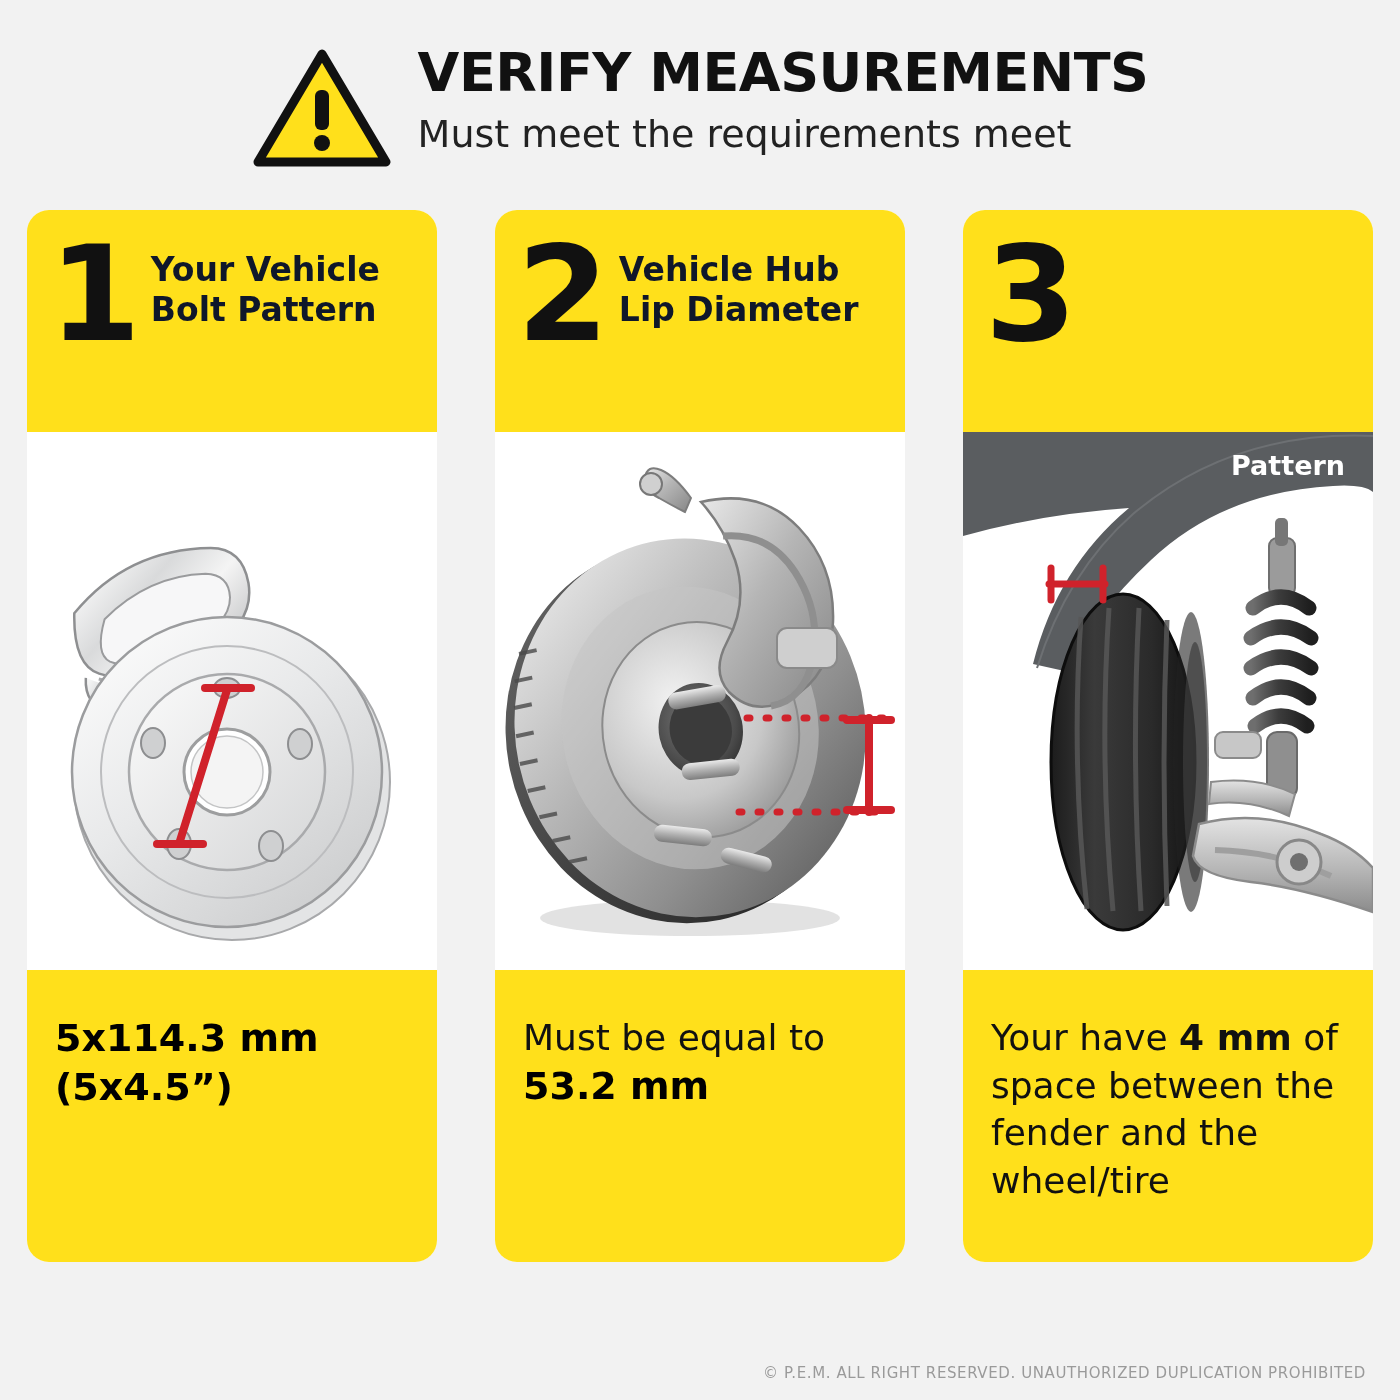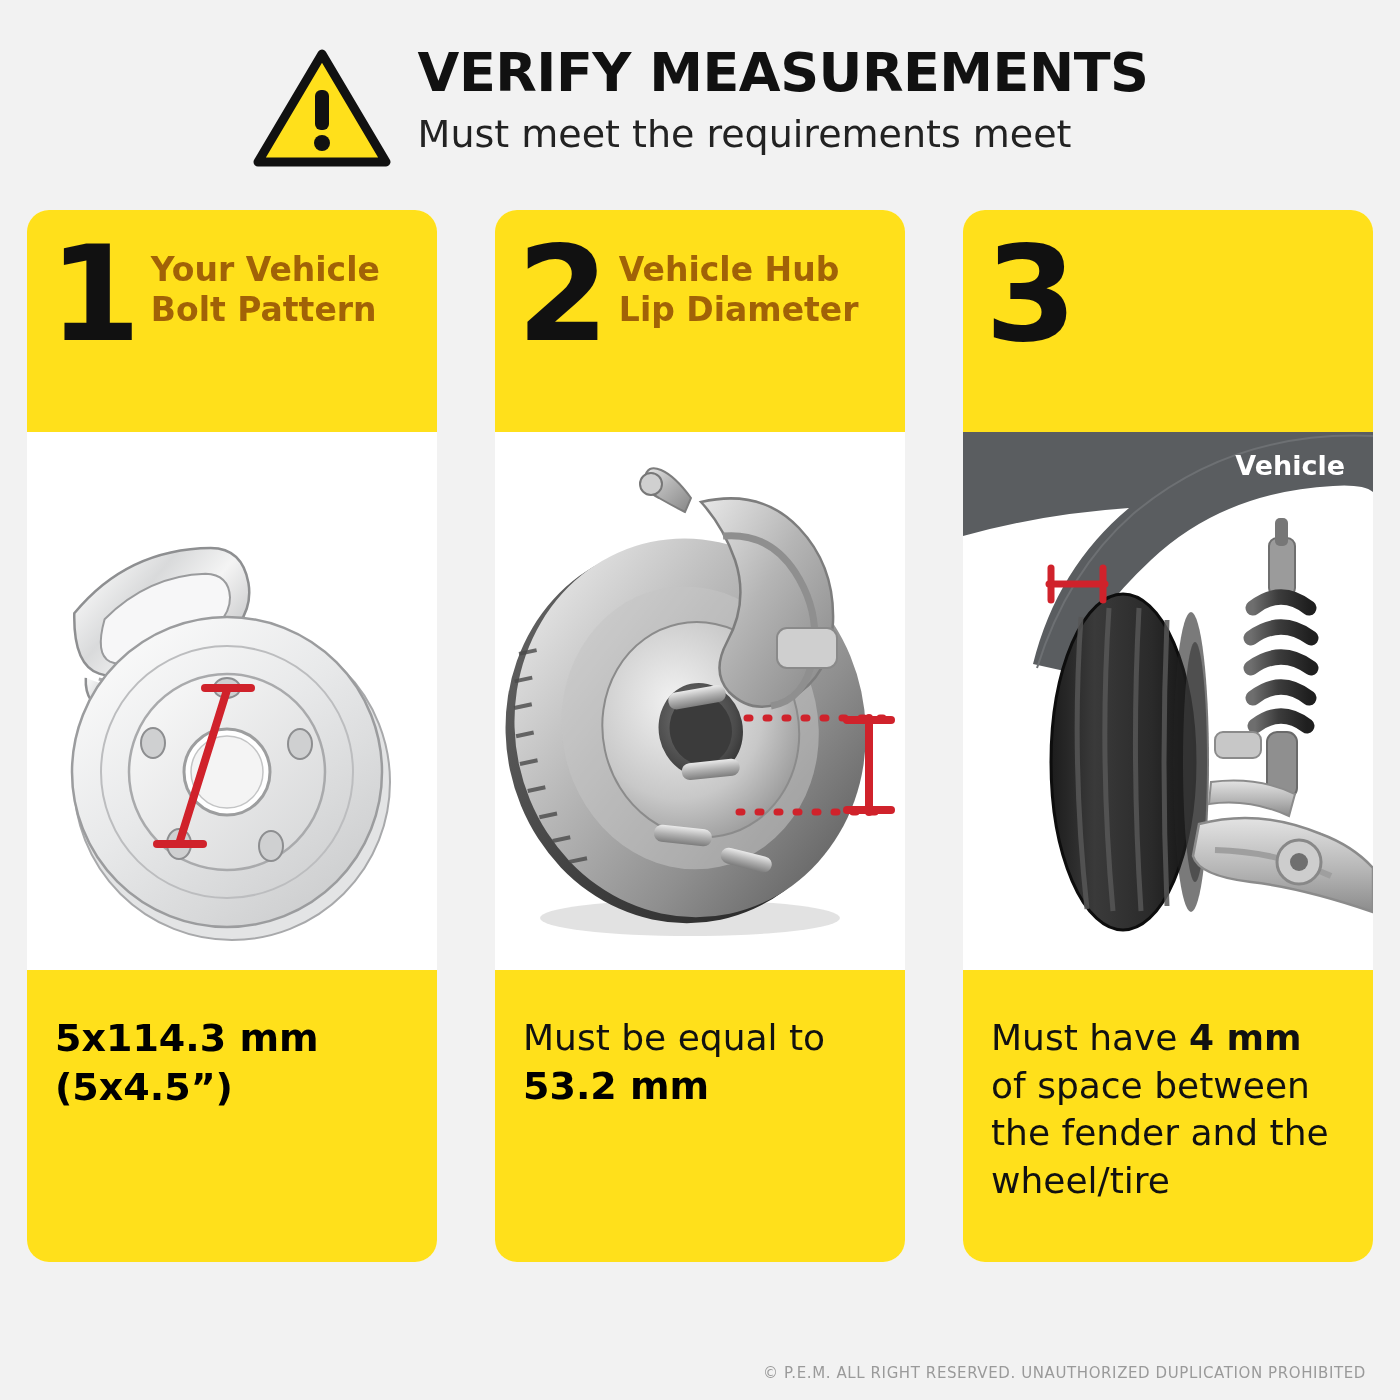--- a/index.html
+++ b/index.html
@@ -81,21 +81,21 @@
   .card-num {
     font-size: 132px;
     font-weight: bold;
     line-height: 0.85;
     color: #111;
     letter-spacing: -4px;
   }
   .card-title {
     font-size: 33px;
     font-weight: bold;
-    color: #a16207;
+    color: #0f172a;
     line-height: 1.22;
     padding-top: 12px;
   }
   .card-media {
     background: #fff;
     height: 538px;
     position: relative;
     overflow: hidden;
   }
   .card-foot {
@@ -330,21 +330,21 @@
       <div class="foot-strong">53.2 mm</div>
     </div>
   </div>
 
   <div class="card">
     <div class="card-head">
       <div class="card-num">3</div>
     </div>
 
     <div class="card-media">
-      <div class="fender-label">Vehicle</div>
+      <div class="fender-label">Pattern</div>
       <div class="rotor-wrap">
         <svg viewBox="0 0 410 538" width="410" height="538">
           <defs>
             <linearGradient id="tire3" x1="0" y1="0" x2="1" y2="0">
               <stop offset="0%" stop-color="#1c1c1c"></stop>
               <stop offset="30%" stop-color="#3a3a3a"></stop>
               <stop offset="70%" stop-color="#2a2a2a"></stop>
               <stop offset="100%" stop-color="#121212"></stop>
             </linearGradient>
             <linearGradient id="spring3" x1="0" y1="0" x2="1" y2="0">
@@ -403,19 +403,19 @@
           <g stroke="#d0222b" stroke-width="7" stroke-linecap="round">
             <line x1="86" y1="152" x2="142" y2="152"></line>
             <line x1="88" y1="136" x2="88" y2="168"></line>
             <line x1="140" y1="136" x2="140" y2="168"></line>
           </g>
         </svg>
       </div>
     </div>
 
     <div class="card-foot">
-      <div class="foot-text"><span>Must have </span><b>4 mm</b><span> of space between the fender and the wheel/tire</span></div>
+      <div class="foot-text"><span>Your have </span><b>4 mm</b><span> of space between the fender and the wheel/tire</span></div>
     </div>
   </div>
 
 </div>
 
 <div class="footer">© P.E.M. ALL RIGHT RESERVED. UNAUTHORIZED DUPLICATION PROHIBITED</div>
 
 </body></html>

